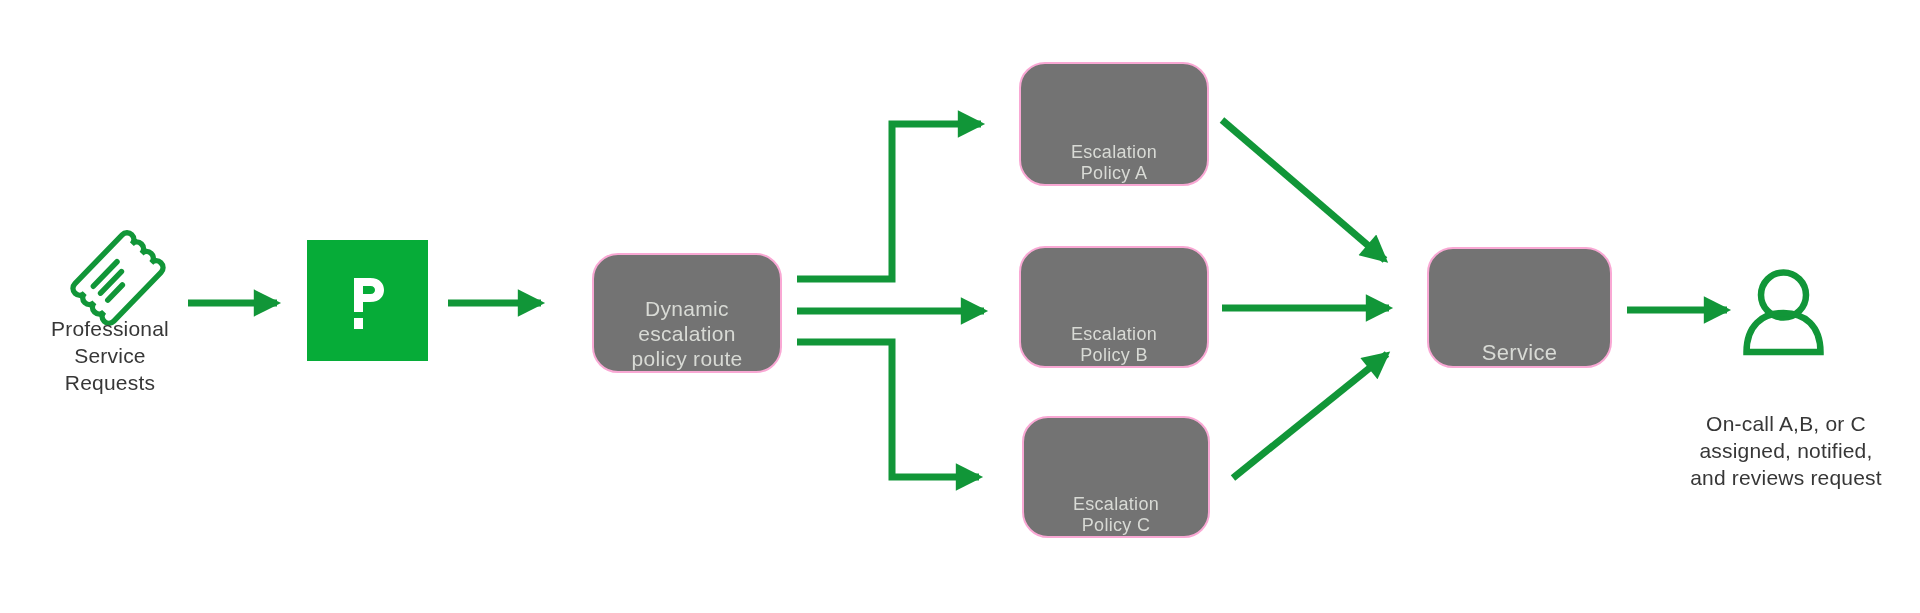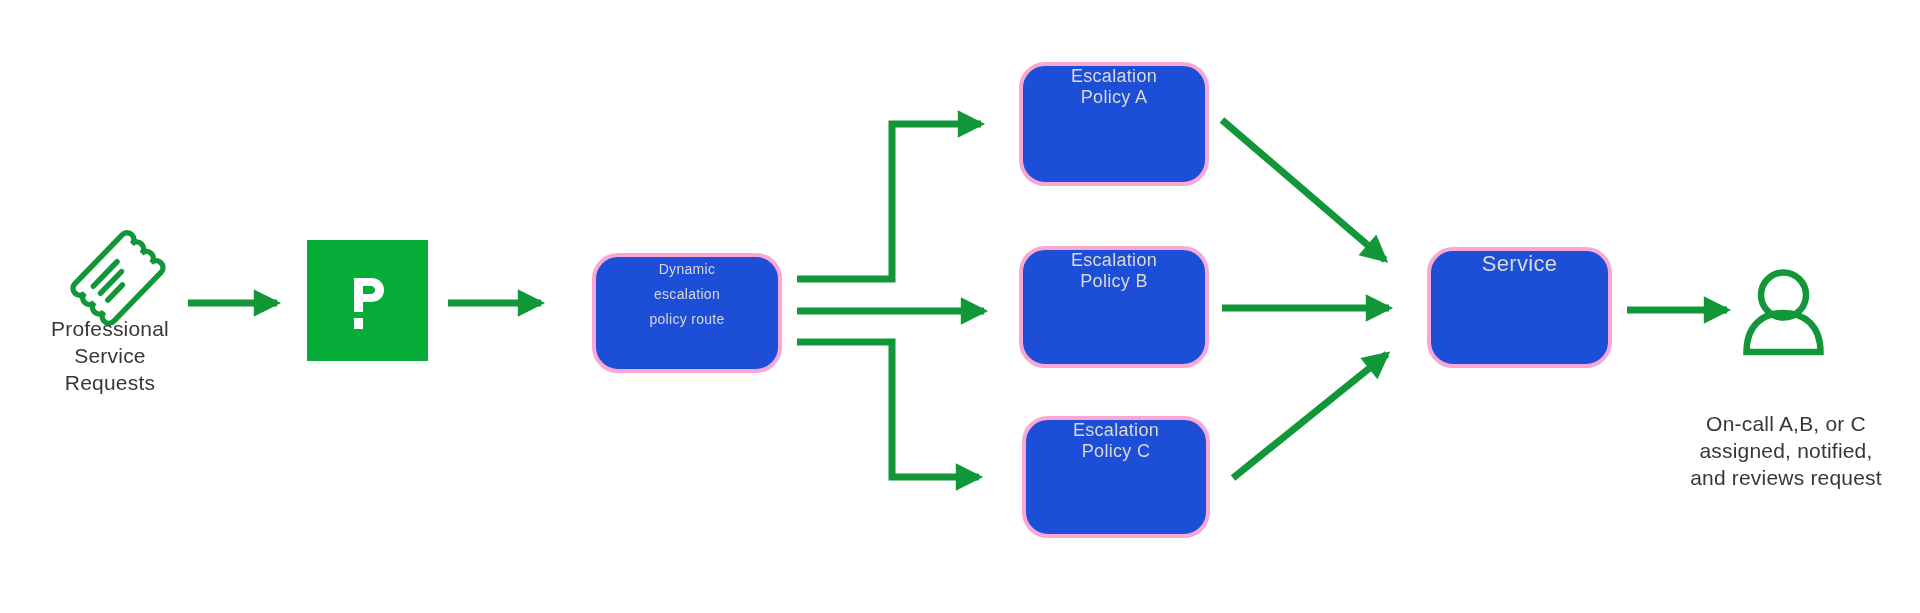--- a/index.html
+++ b/index.html
@@ -3,26 +3,26 @@
 <meta charset="utf-8">
 <style>
   html,body{margin:0;padding:0;background:#fff;}
   .canvas{
     position:relative;width:1920px;height:613px;overflow:hidden;background:#ffffff;
     font-family:"Liberation Sans","DejaVu Sans",sans-serif;
   }
   .connectors{position:absolute;left:0;top:0;width:1920px;height:613px;pointer-events:none;}
   .node{
     position:absolute;box-sizing:border-box;
-    background:#1d4ed8;border:4px solid #f9a8d4;border-radius:26px;
-    display:flex;align-items:flex-start;justify-content:center;text-align:center;
+    background:#737373;border:2px solid #f9a8d4;border-radius:26px;
+    display:flex;align-items:flex-end;justify-content:center;text-align:center;
     color:#d8dad5;letter-spacing:.3px;
   }
   .node-label{white-space:pre-line;}
-  .node-dynamic{left:592px;top:253px;width:190px;height:120px;font-size:14px;line-height:25px;}
+  .node-dynamic{left:592px;top:253px;width:190px;height:120px;font-size:21px;line-height:25px;}
   .node-policy-a{left:1019px;top:62px;width:190px;height:124px;font-size:18px;line-height:21px;}
   .node-policy-b{left:1019px;top:246px;width:190px;height:122px;font-size:18px;line-height:21px;}
   .node-policy-c{left:1022px;top:416px;width:188px;height:122px;font-size:18px;line-height:21px;}
   .node-service{left:1427px;top:247px;width:185px;height:121px;font-size:22px;}
   .caption{
     position:absolute;color:#373737;text-align:center;white-space:pre-line;
     font-size:21px;line-height:27px;letter-spacing:.2px;
   }
   .caption-left{left:18px;top:315px;width:184px;}
   .caption-right{left:1663px;top:410px;width:246px;line-height:27px;}

